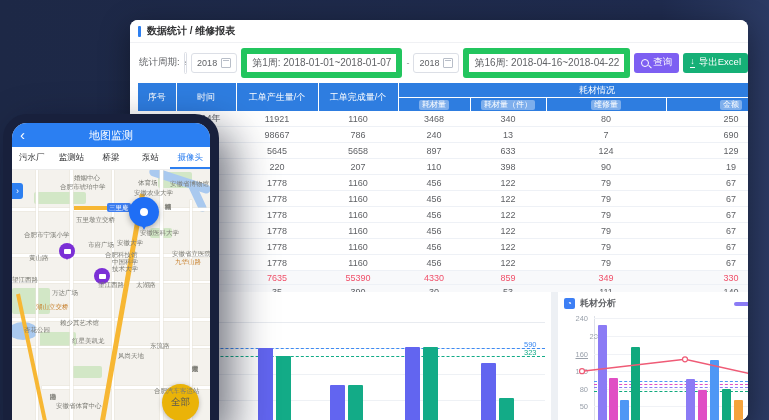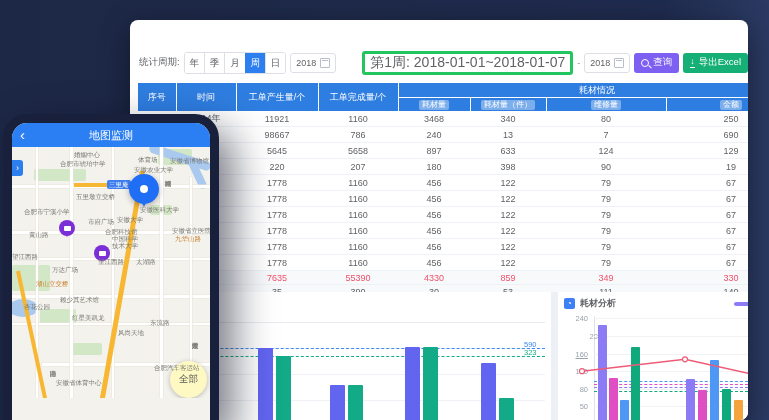--- a/index.html
+++ b/index.html
@@ -21,22 +21,22 @@
   .flabel{font-size:9.5px;color:#606266;white-space:nowrap;}
   .seg{display:flex;border:1px solid #dcdfe6;border-radius:3px;overflow:hidden;height:20px;}
   .seg-opt{width:23px;line-height:20px;text-align:center;font-size:9.5px;color:#606266;
            border-left:1px solid #dcdfe6;cursor:pointer;background:#fff;}
   .seg-opt:first-child{border-left:none;}
   .seg-opt.active{background:#2d7ff0;color:#fff;border-color:#2d7ff0;}
   .select{height:18px;border:1px solid #dcdfe6;border-radius:3px;display:flex;align-items:center;
           gap:4px;padding:0 5px;font-size:9px;color:#606266;background:#fff;}
   .cal-icon{width:8px;height:8px;border:1px solid #b8bec8;border-radius:1px;position:relative;display:inline-block;}
   .cal-icon::before{content:'';position:absolute;left:1px;right:1px;top:1.5px;height:1px;background:#b8bec8;}
-  .range-box{height:18px;border:3px solid #22c55e;border-radius:3px;display:flex;align-items:center;
-             padding:0 5px;font-size:14px;color:#606266;white-space:nowrap;background:#fff;margin-left:22px;}
+  .range-box{height:18px;border:6px solid #22c55e;border-radius:3px;display:flex;align-items:center;
+             padding:0 5px;font-size:10px;color:#606266;white-space:nowrap;background:#fff;}
   .dash-sep{font-size:9px;color:#909399;}
   .btn{height:20px;border:none;border-radius:3px;color:#fff;font-size:9.5px;display:flex;
        align-items:center;gap:4px;padding:0 7px;cursor:pointer;white-space:nowrap;}
   .btn-search{background:#7d5ff2;}
   .btn-export{background:#16b077;}
   .icon-search{width:6px;height:6px;border:1.3px solid #fff;border-radius:50%;position:relative;display:inline-block;}
   .icon-search::after{content:'';position:absolute;width:3.5px;height:1.3px;background:#fff;
        transform:rotate(45deg);right:-3px;bottom:-1.5px;}
   .icon-dl{font-size:9px;line-height:9px;border-bottom:1px solid #fff;padding-bottom:0.5px;}
   
@@ -98,49 +98,54 @@
               padding:0.5px 2px;border-radius:2px;}
   .expander{position:absolute;left:0;top:13px;width:11px;height:16px;background:#2d7ff0;color:#fff;
             border-radius:0 3px 3px 0;font-size:9px;line-height:16px;text-align:center;cursor:pointer;}
   .cam-pin{position:absolute;width:16px;height:16px;background:#7b2fd6;border-radius:50%;cursor:pointer;}
   .cam-pin::before{content:'';position:absolute;left:5px;bottom:-4px;border:3px solid transparent;border-top:5px solid #7b2fd6;}
   .cam-pin::after{content:'';position:absolute;left:4.5px;top:5.5px;width:7px;height:5px;background:#fff;border-radius:1px;}
   .main-pin{position:absolute;width:30px;height:30px;background:#1f6ef5;border-radius:50%;cursor:pointer;
             box-shadow:0 2px 6px rgba(0,0,0,.3);}
   .main-pin::before{content:'';position:absolute;left:11px;bottom:-7px;border:4px solid transparent;border-top:8px solid #1f6ef5;}
   .main-pin::after{content:'';position:absolute;left:11px;top:11px;width:8px;height:8px;background:#fff;border-radius:50%;}
-  .all-btn{position:absolute;left:158px;top:214px;width:37px;height:37px;border-radius:50%;background:#fef9c3;
+  .all-btn{position:absolute;left:150px;top:214px;width:37px;height:37px;border-radius:50%;background:#eab308;
            box-shadow:0 1px 5px rgba(0,0,0,.25);font-size:9.5px;color:#555;display:flex;
            align-items:center;justify-content:center;cursor:pointer;}
 </style>
 </head>
 <body>
 
 <div class="card">
 
+  <div class="crumb-bar">
+    <span class="accent"></span>
+    <span class="crumb">数据统计 / 维修报表</span>
+  </div>
 
   <div class="filter-bar">
     <span class="flabel">统计周期:</span>
     <div class="seg" id="seg">
         <div class="seg-opt">年</div>
         <div class="seg-opt">季</div>
         <div class="seg-opt">月</div>
         <div class="seg-opt active">周</div>
         <div class="seg-opt">日</div>
       </div>
     <div class="select">
       <span>2018</span>
       <span class="cal-icon"></span>
     </div>
     <div class="range-box">第1周: 2018-01-01~2018-01-07</div>
     <span class="dash-sep">-</span>
     <div class="select">
       <span>2018</span>
       <span class="cal-icon"></span>
     </div>
+    <div class="range-box">第16周: 2018-04-16~2018-04-22</div>
     <button class="btn btn-search">
       <span class="icon-search"></span>
       <span>查询</span>
     </button>
     <button class="btn btn-export">
       <span class="icon-dl">↓</span>
       <span>导出Excel</span>
     </button>
   </div>
 
@@ -200,21 +205,21 @@
             <td>897</td>
             <td>633</td>
             <td>124</td>
             <td>129</td>
           </tr>
           <tr>
             <td>4</td>
             <td></td>
             <td>220</td>
             <td>207</td>
-            <td>180</td>
+            <td>110</td>
             <td>398</td>
             <td>90</td>
             <td>19</td>
           </tr>
           <tr>
             <td>5</td>
             <td></td>
             <td>1778</td>
             <td>1160</td>
             <td>456</td>
@@ -356,20 +361,27 @@
       </svg>
     </div>
 </div>
 
 <div class="phone">
   <div class="screen">
     <div class="app-bar">
       <span class="back">‹</span>
       <span class="app-title">地图监测</span>
     </div>
+    <div class="tab-bar" id="tabbar">
+        <div class="tab">污水厂</div>
+        <div class="tab">监测站</div>
+        <div class="tab">桥梁</div>
+        <div class="tab">泵站</div>
+        <div class="tab active">摄像头</div>
+      </div>
     <div class="map" id="map">
 
       <div class="park" style="left:22px;top:22px;width:52px;height:12px;"></div>
       <div class="park" style="left:146px;top:2px;width:34px;height:16px;"></div>
       <div class="park" style="left:0;top:118px;width:38px;height:26px;"></div>
       <div class="park" style="left:28px;top:162px;width:36px;height:16px;"></div>
       <div class="park" style="left:138px;top:58px;width:22px;height:10px;"></div>
       <div class="park" style="left:60px;top:196px;width:30px;height:12px;"></div>
 
       <div class="water" style="left:136px;top:6px;width:64px;height:9px;border-radius:5px;transform:rotate(18deg);"></div>

